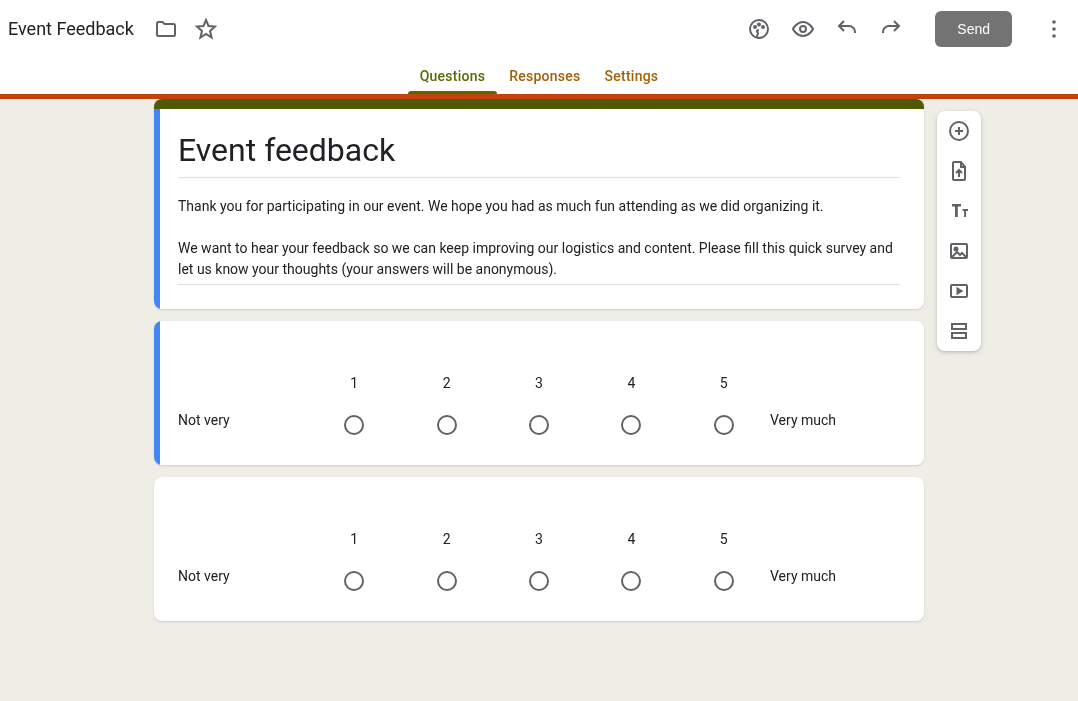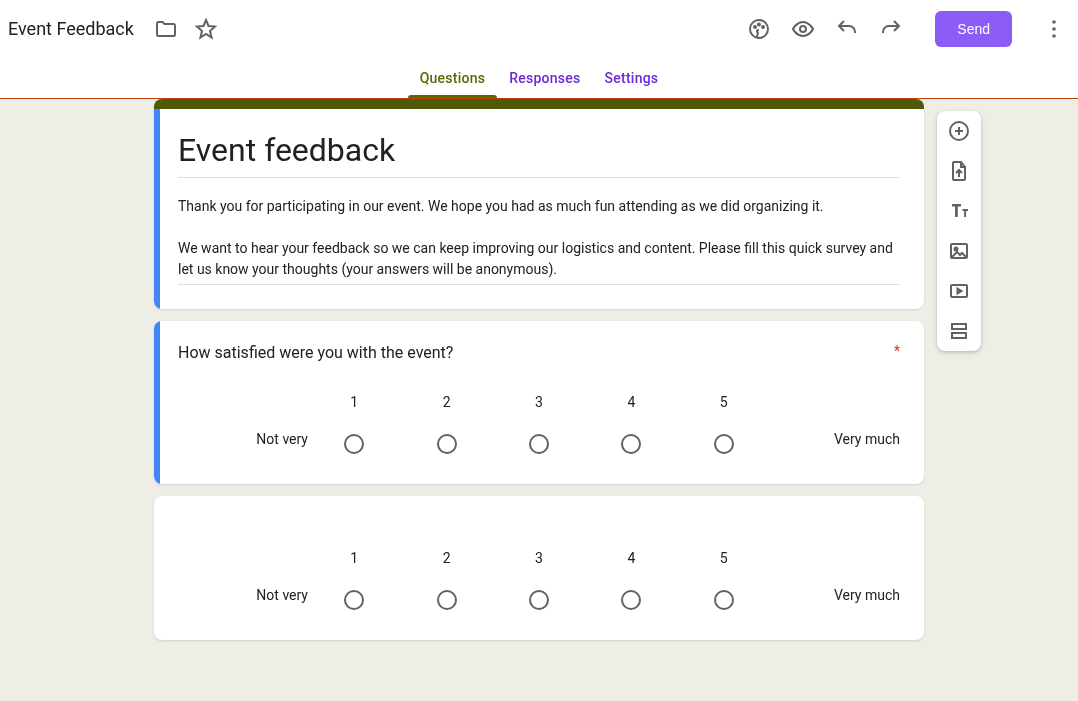--- a/index.html
+++ b/index.html
@@ -34,49 +34,49 @@
     .header-spacer { flex: 1; }
     .header-icons-right { display: flex; align-items: center; gap: 20px; }
     .icon-btn {
       width: 24px; height: 24px;
       display: flex; align-items: center; justify-content: center;
       color: #5f6368;
       cursor: pointer;
       border-radius: 50%;
     }
     .send-btn {
-      background: #8b5cf6;
+      background: #737373;
       color: #fff;
       border: none;
       border-radius: 6px;
       padding: 0 22px;
       height: 36px;
       font-size: 14px;
       font-weight: 500;
       cursor: pointer;
       margin-left: 12px;
     }
     .more-btn { margin-left: 10px; }
 
     
     .tabs-row {
       background: #fff;
       display: flex;
       justify-content: center;
       height: 42px;
-      border-bottom: 1px solid #c2410c;
+      border-bottom: 5px solid #c2410c;
       position: relative;
       z-index: 10;
     }
     .tab {
       padding: 0 12px;
       display: flex;
       align-items: center;
       font-size: 14px;
-      color: #6d28d9;
+      color: #a16207;
       cursor: pointer;
       position: relative;
       font-weight: 500;
       letter-spacing: .25px;
     }
     .tab.active {
       color: #5a6800;
     }
     .tab.active::after {
       content: '';
@@ -155,21 +155,21 @@
     }
     
     .scale {
       display: flex;
       align-items: center;
       margin-top: 32px;
       padding-bottom: 6px;
     }
     .scale-label {
       flex: 0 0 130px;
-      text-align: right;
+      text-align: left;
       font-size: 14px;
       color: #202124;
       padding-top: 30px;
     }
     .scale-options {
       flex: 1;
       display: flex;
       justify-content: space-around;
     }
     .scale-opt {
@@ -279,24 +279,20 @@
       <div class="card-inner">
         <div class="form-title">Event feedback</div>
         <div class="form-desc">Thank you for participating in our event. We hope you had as much fun attending as we did organizing it.
 
 We want to hear your feedback so we can keep improving our logistics and content. Please fill this quick survey and let us know your thoughts (your answers will be anonymous).</div>
       </div>
     </div>
 
     <div class="card selected">
       <div class="card-inner">
-        <div class="q-title-row">
-          <span class="q-title">How satisfied were you with the event?</span>
-          <span class="required-star">*</span>
-        </div>
         <div class="scale">
           <div class="scale-label">Not very</div>
           <div class="scale-options">
             <div class="scale-opt">
               <span class="scale-num">1</span>
               <span class="radio-circle"></span>
             </div>
             <div class="scale-opt">
               <span class="scale-num">2</span>
               <span class="radio-circle"></span>

